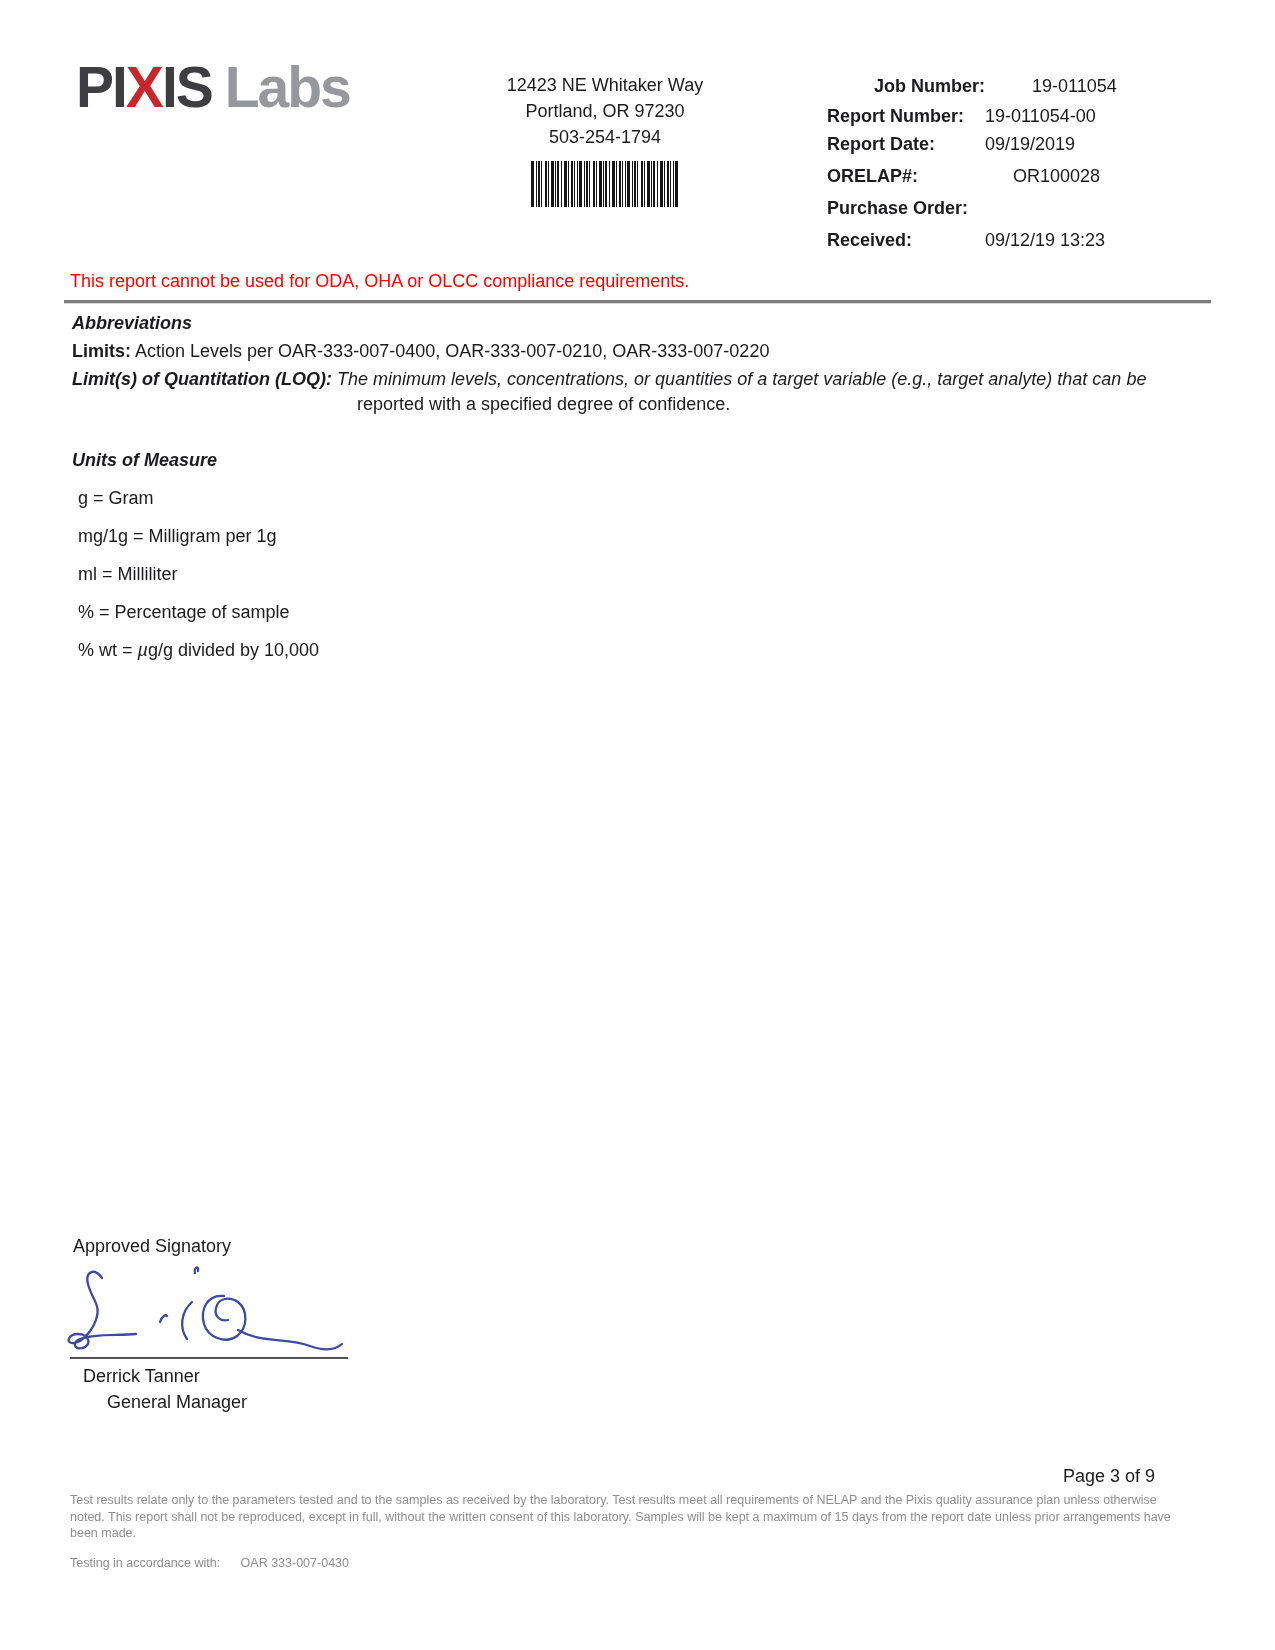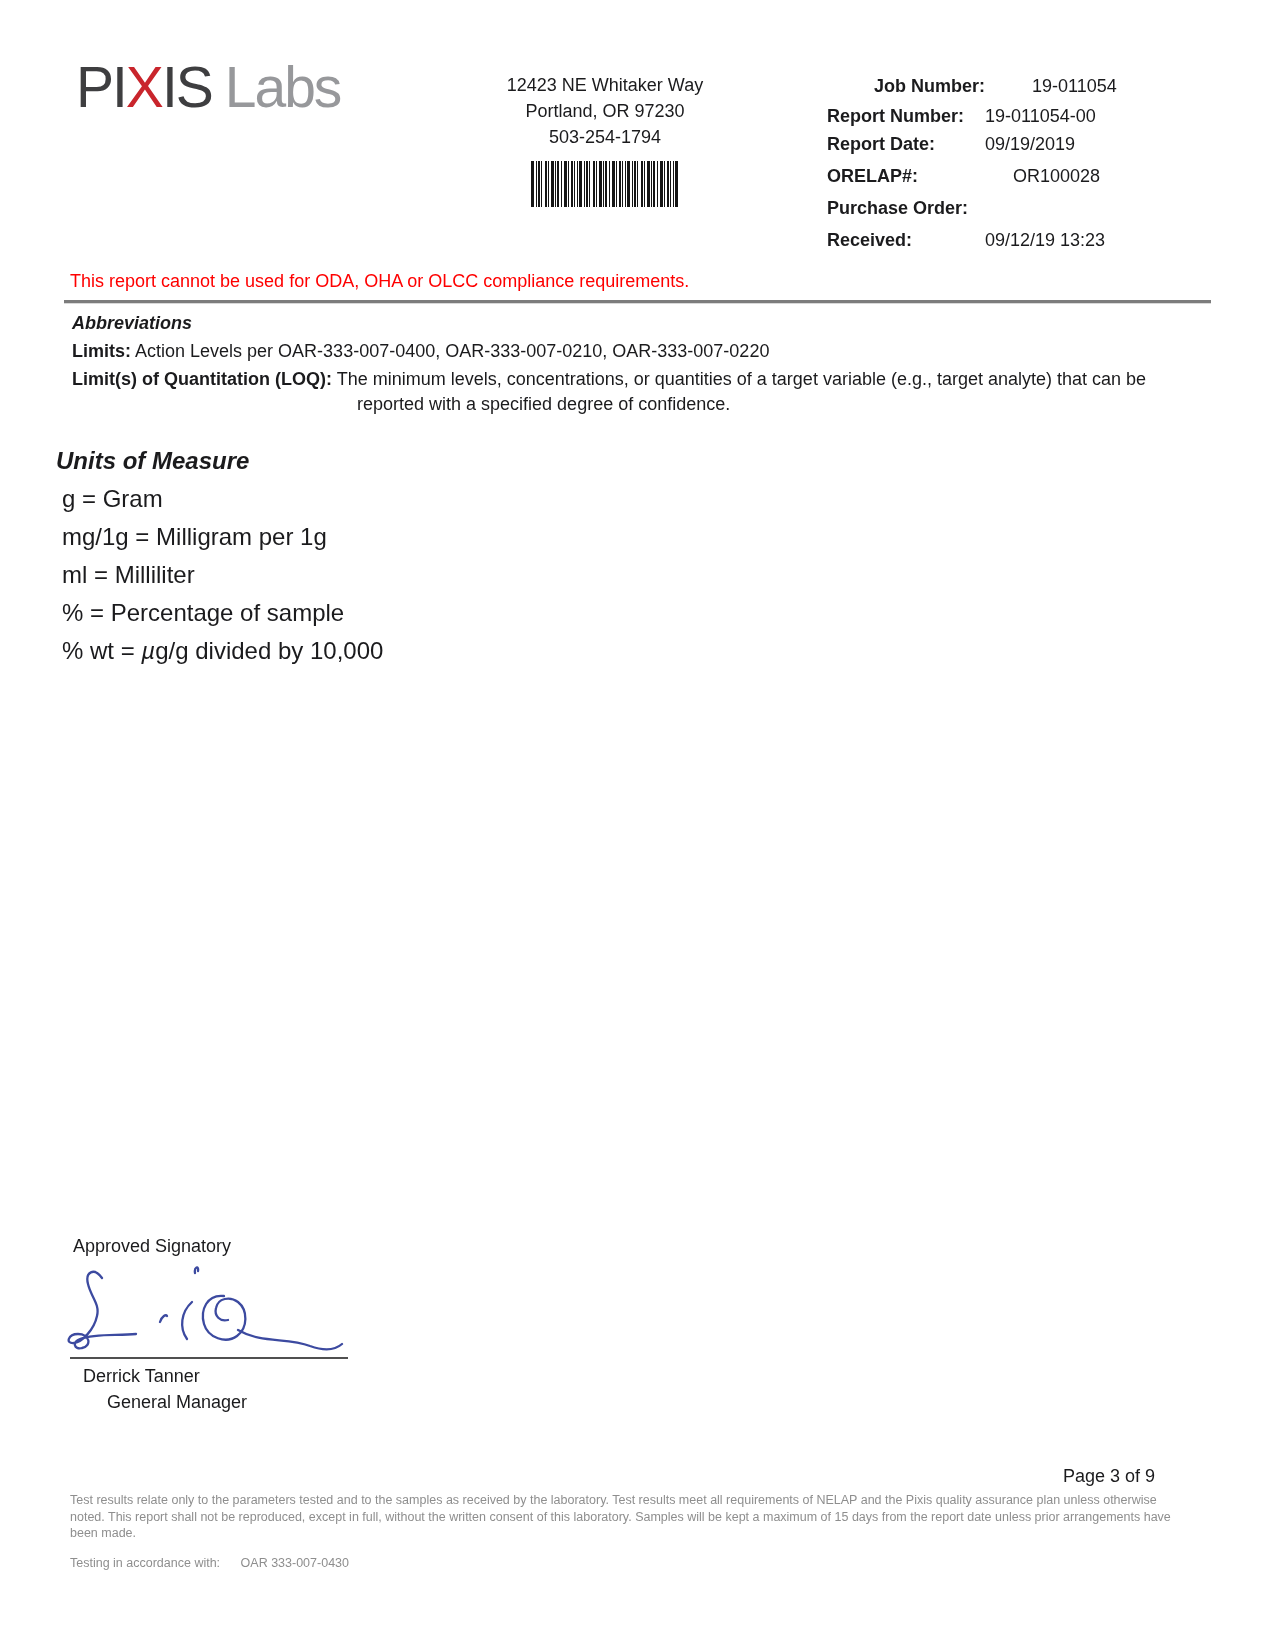--- a/index.html
+++ b/index.html
@@ -1,21 +1,21 @@
 <!DOCTYPE html>
 <html><head>
 <meta charset="utf-8">
 <style>
   html,body{margin:0;padding:0;background:#fff;}
   .page{position:relative;width:1275px;height:1650px;background:#fff;overflow:hidden;
         font-family:"Liberation Sans",sans-serif;color:#1b1b1d;}
 
   
   .logo{position:absolute;left:76px;top:58px;}
-  .logo-text{font-size:57px;font-weight:400;letter-spacing:-2px;line-height:58px;white-space:nowrap;}
+  .logo-text{font-size:57px;font-weight:700;letter-spacing:-2px;line-height:58px;white-space:nowrap;}
   .logo-pi,.logo-is{color:#3e3e40;}
   .logo-x{color:#c9252c;}
   .logo-labs{color:#97989b;margin-left:13px;}
   .logo-tagline{display:flex;align-items:center;gap:9px;margin-top:1px;margin-left:6px;}
   .tagline-text{font-size:24px;font-weight:700;color:#231f20;letter-spacing:-0.3px;}
 
   
   .center-block{position:absolute;left:455px;top:72px;width:300px;text-align:center;
                 font-size:18px;line-height:26px;}
   .barcode{margin:11px auto 0;width:148px;height:46px;}
@@ -32,28 +32,28 @@
 
   
   .notice{position:absolute;left:70px;top:271px;font-size:18px;color:#fe0000;}
   .rule{position:absolute;left:64px;top:300px;width:1147px;height:3px;background:#7c7c7c;
         border-bottom:1px solid #d9d9d9;}
 
   
   .abbrev{position:absolute;left:72px;top:313px;width:1105px;font-size:18px;line-height:21px;}
   .abbrev-title{font-weight:700;font-style:italic;}
   .limits-line{margin-top:7px;}
-  .loq-line{margin-top:7px;}
+  .loq-line{margin-top:7px;font-style:italic;}
   .loq-cont{margin-left:285px;margin-top:4px;}
   .dagger-line{margin-top:7px;word-spacing:4px;}
   .dagger{font-size:13px;vertical-align:4px;}
   .b{font-weight:700;}
 
   
-  .units{position:absolute;left:56px;top:450px;font-size:24px;line-height:21px;}
+  .units{position:absolute;left:72px;top:450px;font-size:18px;line-height:21px;}
   .units-title{font-weight:700;font-style:italic;}
   .unit-item{margin-top:17px;padding-left:6px;}
   .mu{font-style:italic;}
 
   
   .sig-label{position:absolute;left:73px;top:1236px;font-size:18px;}
   .sig-svg{position:absolute;left:62px;top:1252px;}
   .sig-line{position:absolute;left:70px;top:1357px;width:278px;height:2px;background:#505050;}
   .sig-name{position:absolute;left:83px;top:1366px;font-size:18px;}
   .sig-title{position:absolute;left:83px;top:1392px;font-size:18px;margin-left:24px;}

